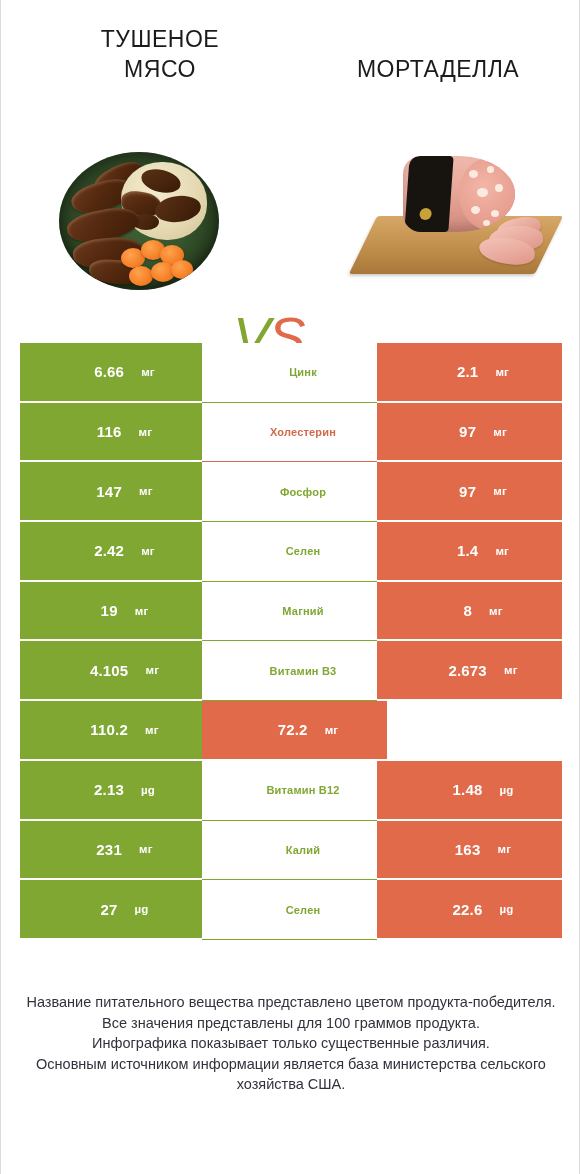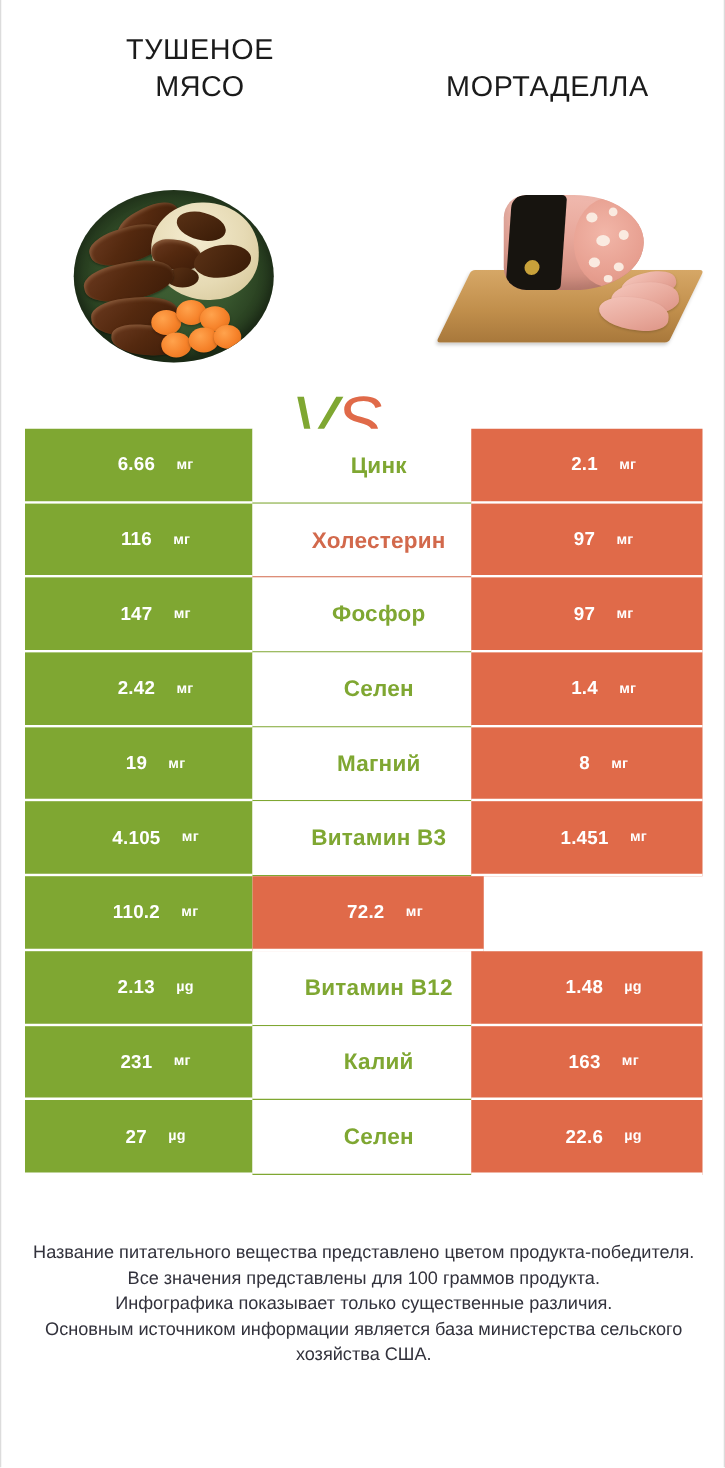--- a/index.html
+++ b/index.html
@@ -236,21 +236,21 @@
   }
   .cell-left {
     width: 182px;
     background: #7fa732;
     color: #ffffff;
     border-bottom: 2px solid #ffffff;
   }
   .cell-mid {
     width: 175px;
     background: #ffffff;
-    font-size: 18px;
+    font-size: 11px;
     font-weight: 700;
   }
   .cell-right {
     width: 185px;
     background: #e06a49;
     color: #ffffff;
     border-bottom: 2px solid #ffffff;
   }
   .mid-green { color: #7fa732; border-bottom: 1px solid #7fa732; }
   .mid-orange { color: #d2694c; border-bottom: 1px solid #d2694c; }
@@ -389,21 +389,21 @@
           <span class="unit">мг</span>
         </div>
       </div>
       <div class="row">
         <div class="cell cell-left">
           <span>4.105</span>
           <span class="unit">мг</span>
         </div>
         <div class="cell cell-mid mid-green">Витамин B3</div>
         <div class="cell cell-right">
-          <span>1.451</span>
+          <span>2.673</span>
           <span class="unit">мг</span>
         </div>
       </div>
       <div class="row">
         <div class="cell cell-left">
           <span>110.2</span>
           <span class="unit">мг</span>
         </div>
         <div class="cell cell-right">
           <span>72.2</span>

